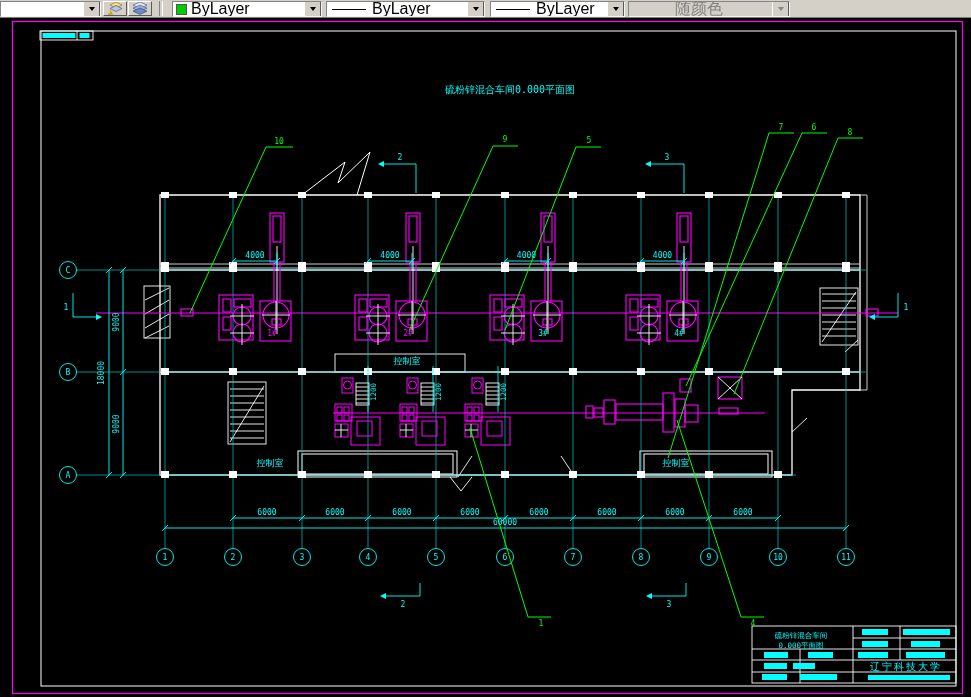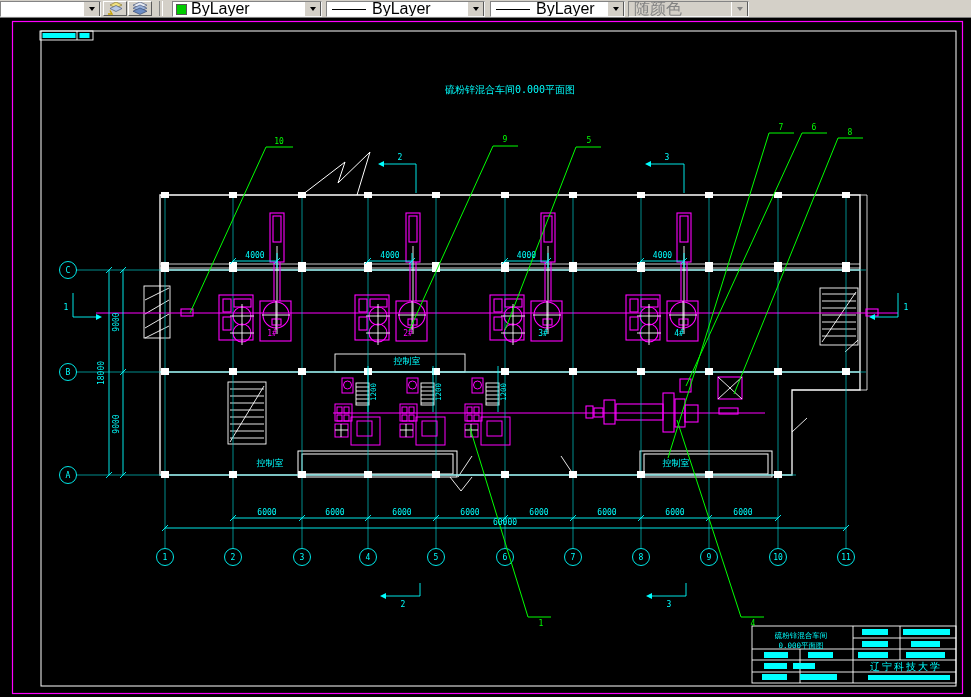--- a/index.html
+++ b/index.html
@@ -5,21 +5,21 @@
   html,body{margin:0;padding:0;background:#000;width:971px;height:697px;overflow:hidden;}
   .screen{position:relative;width:971px;height:697px;background:#000;font-family:"Liberation Sans",sans-serif;}
   svg.canvas{position:absolute;left:0;top:0;}
   
   .toolbar{position:absolute;left:0;top:0;width:971px;height:17px;background:#d4d0c8;border-bottom:1px solid #7c7c7c;z-index:5;}
   .combo{position:absolute;top:1px;height:14px;background:#fff;border:1px solid;border-color:#848484 #f4f4f4 #f4f4f4 #848484;display:flex;align-items:center;font-size:16px;color:#000;overflow:hidden;}
   .combo .ctext{white-space:nowrap;font-family:"Liberation Sans",sans-serif;}
   .combo .fill{flex:1;}
   .cbtn{width:15px;height:14px;background:#d4d0c8;border:1px solid;border-color:#fff #5a5a5a #5a5a5a #fff;display:flex;align-items:center;justify-content:center;flex:none;}
   .tri{width:0;height:0;border-left:3px solid transparent;border-right:3px solid transparent;border-top:4px solid #000;}
-  .combo.disabled{background:#d4d0c8;color:#848484;}
+  .combo.disabled{background:#d4d0c8;color:#848484;padding-left:41px;}
   .combo.disabled .tri{border-top-color:#848484;}
   .swatch{width:9px;height:9px;margin:0 4px 0 3px;border:1px solid #555;flex:none;}
   .lineglyph{display:inline-block;width:34px;height:0;border-top:1px solid #000;margin:0 6px 0 5px;flex:none;}
   .tbtn{position:absolute;top:1px;width:24px;height:15px;background:#d4d0c8;border:1px solid;border-color:#fff #5a5a5a #5a5a5a #fff;padding:0;margin:0;}
   .sep{position:absolute;top:1px;width:2px;height:15px;border-left:1px solid #848484;border-right:1px solid #fff;}
   text{font-family:"DejaVu Sans Mono",monospace;}
 </style>
 </head>
 <body>
 

